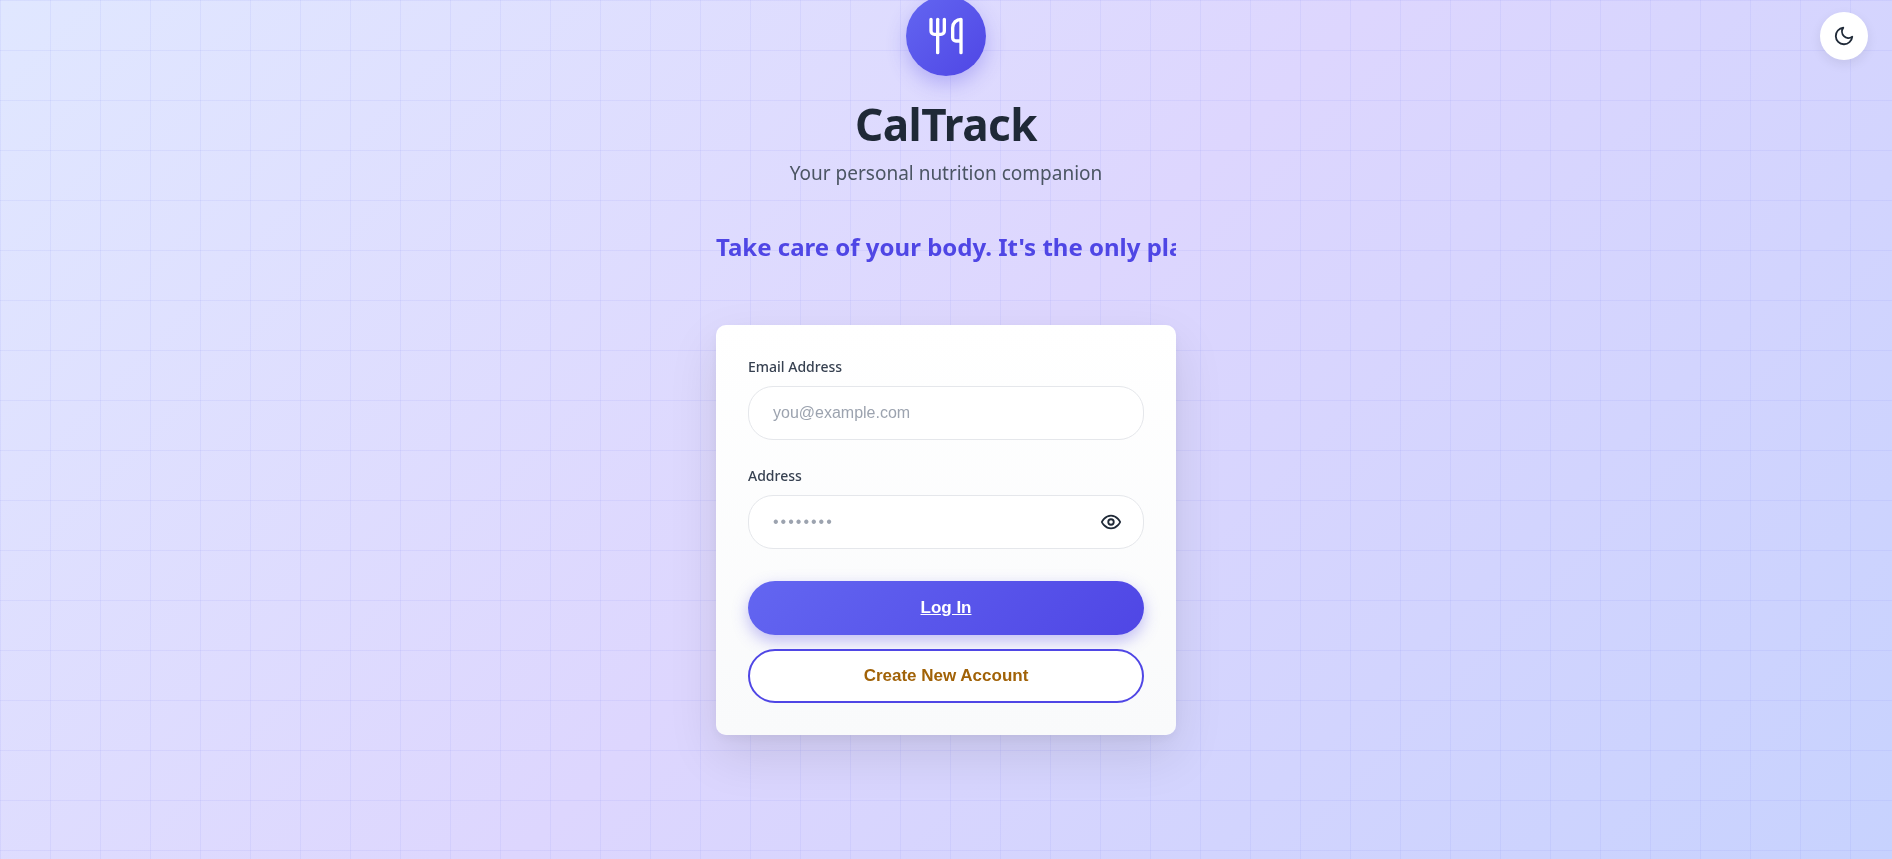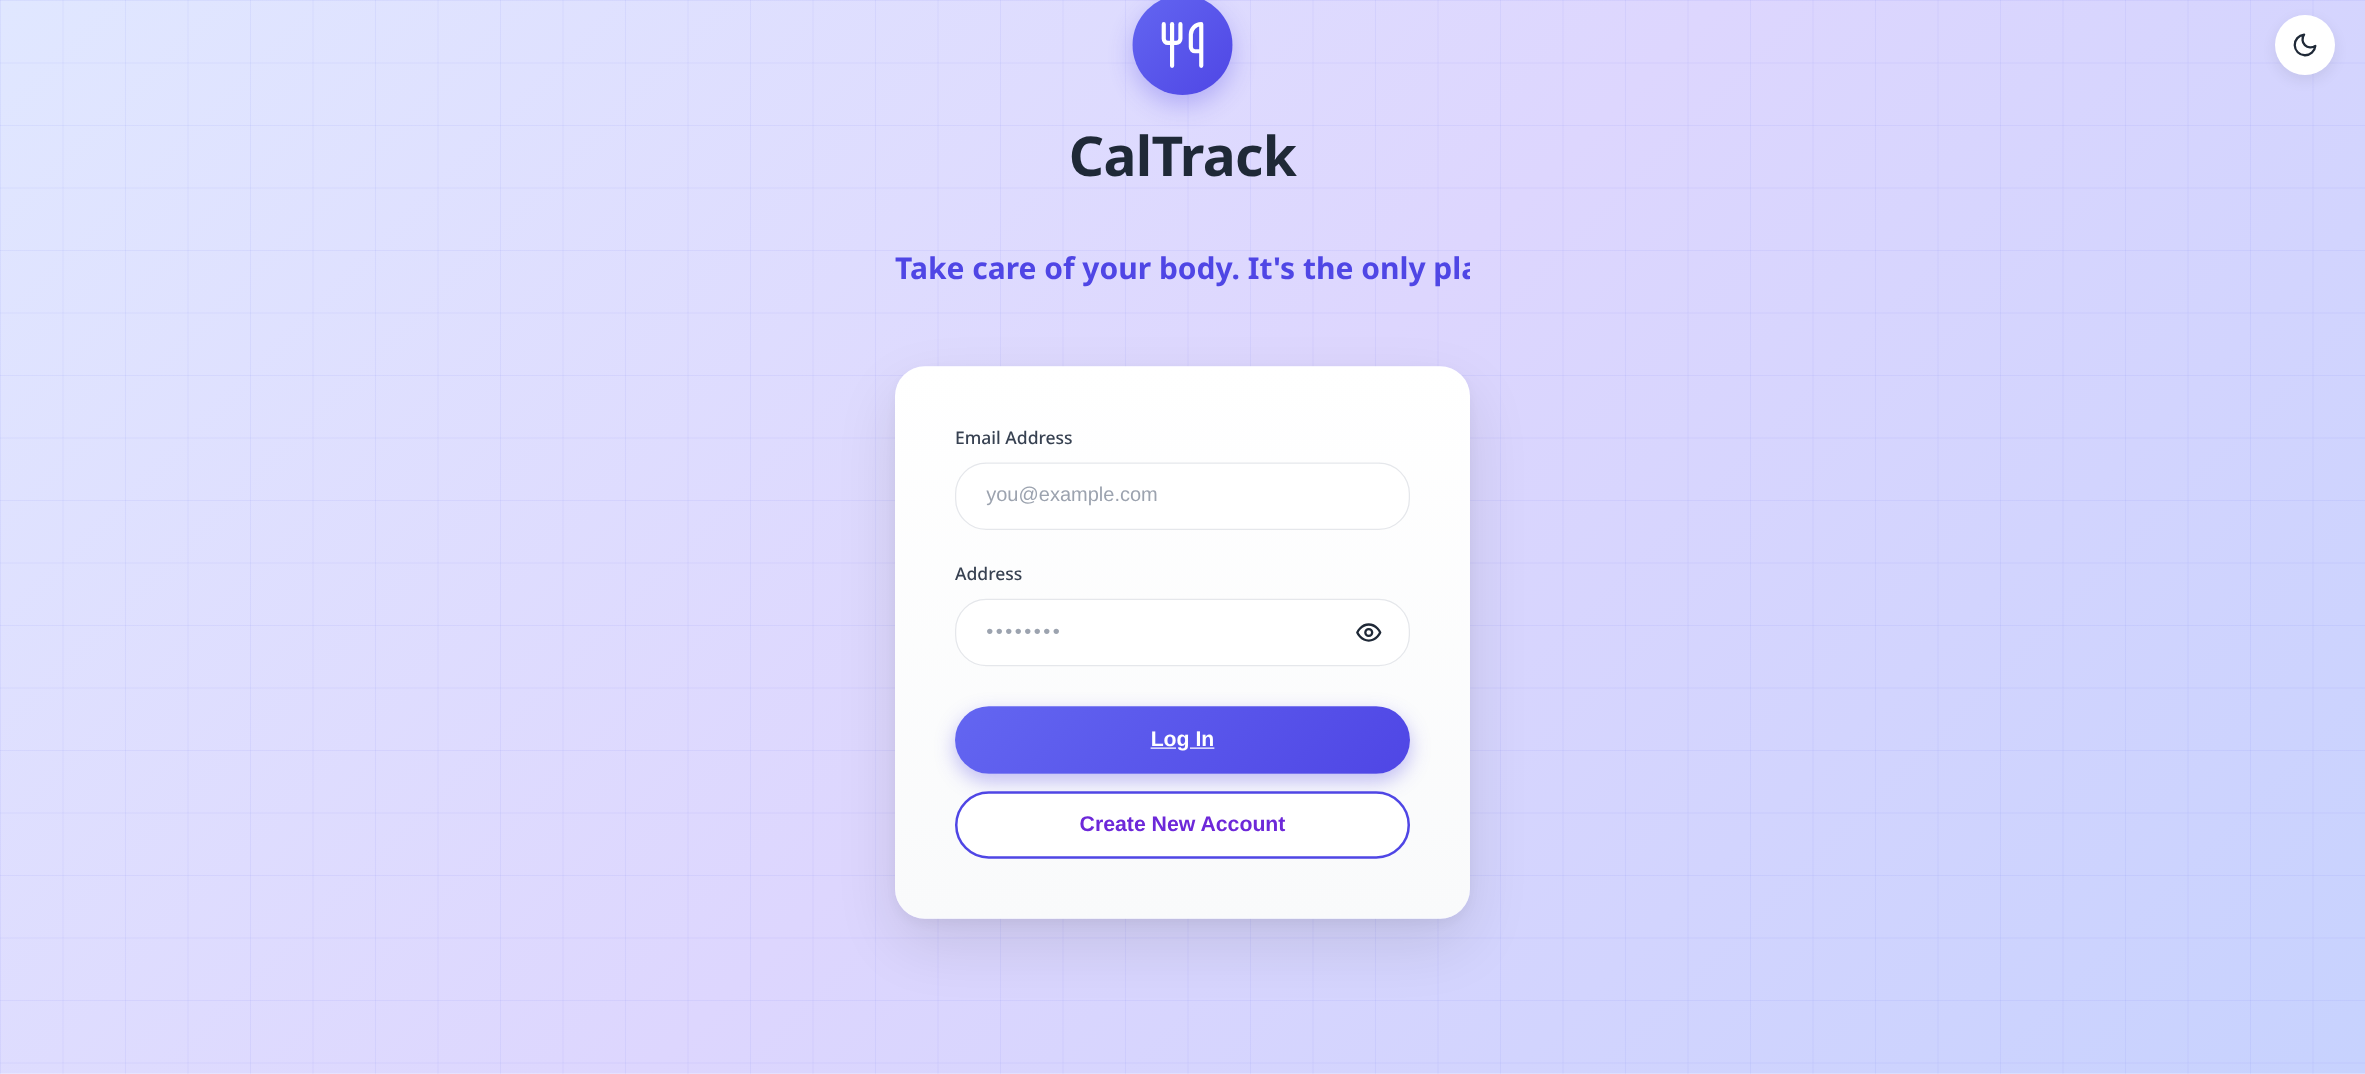--- a/index.html
+++ b/index.html
@@ -112,22 +112,22 @@
   }
   
   @keyframes marquee {
     0% { transform: translateX(0); }
     100% { transform: translateX(-50%); }
   }
   
   .card {
     width: 460px;
     background: linear-gradient(180deg, #ffffff, #f9fafb);
-    border-radius: 24px;
-    padding: 48px;
+    border-radius: 10px;
+    padding: 32px;
     margin-top: 62px;
     box-shadow: 0 20px 50px rgba(0,0,0,0.1), 0 4px 12px rgba(0,0,0,0.05);
   }
   
   .field-label {
     font-size: 14px;
     font-weight: 500;
     color: #374151;
     margin-bottom: 10px;
     display: block;
@@ -199,21 +199,21 @@
     margin-bottom: 14px;
     text-decoration: underline;
   }
   
   .btn-secondary {
     width: 100%;
     height: 54px;
     border-radius: 27px;
     border: 2px solid #4f46e5;
     background: white;
-    color: #6d28d9;
+    color: #a16207;
     font-size: 17px;
     font-weight: 600;
     cursor: pointer;
   }
 </style>
 </head>
 <body>
 
 <div class="grid-bg"></div>
 
@@ -227,20 +227,21 @@
 
   <div class="logo-circle">
     <svg viewBox="0 0 24 24" stroke-linecap="round" stroke-linejoin="round">
       <path d="M3 2v7c0 1.1.9 2 2 2h4a2 2 0 0 0 2-2V2"></path>
       <path d="M7 2v20"></path>
       <path d="M21 15V2a5 5 0 0 0-5 5v6c0 1.1.9 2 2 2h3Zm0 0v7"></path>
     </svg>
   </div>
 
   <h1 class="app-title">CalTrack</h1>
+  <p class="app-subtitle">Your personal nutrition companion</p>
 
   <div class="marquee-wrapper">
     <div class="marquee-text">
       <span>Take care of your body. It's the only place you have to live. • The groundwork of all happiness is health. • </span>
     </div>
   </div>
 
   <div class="card">
     
     <label class="field-label">Email Address</label>

